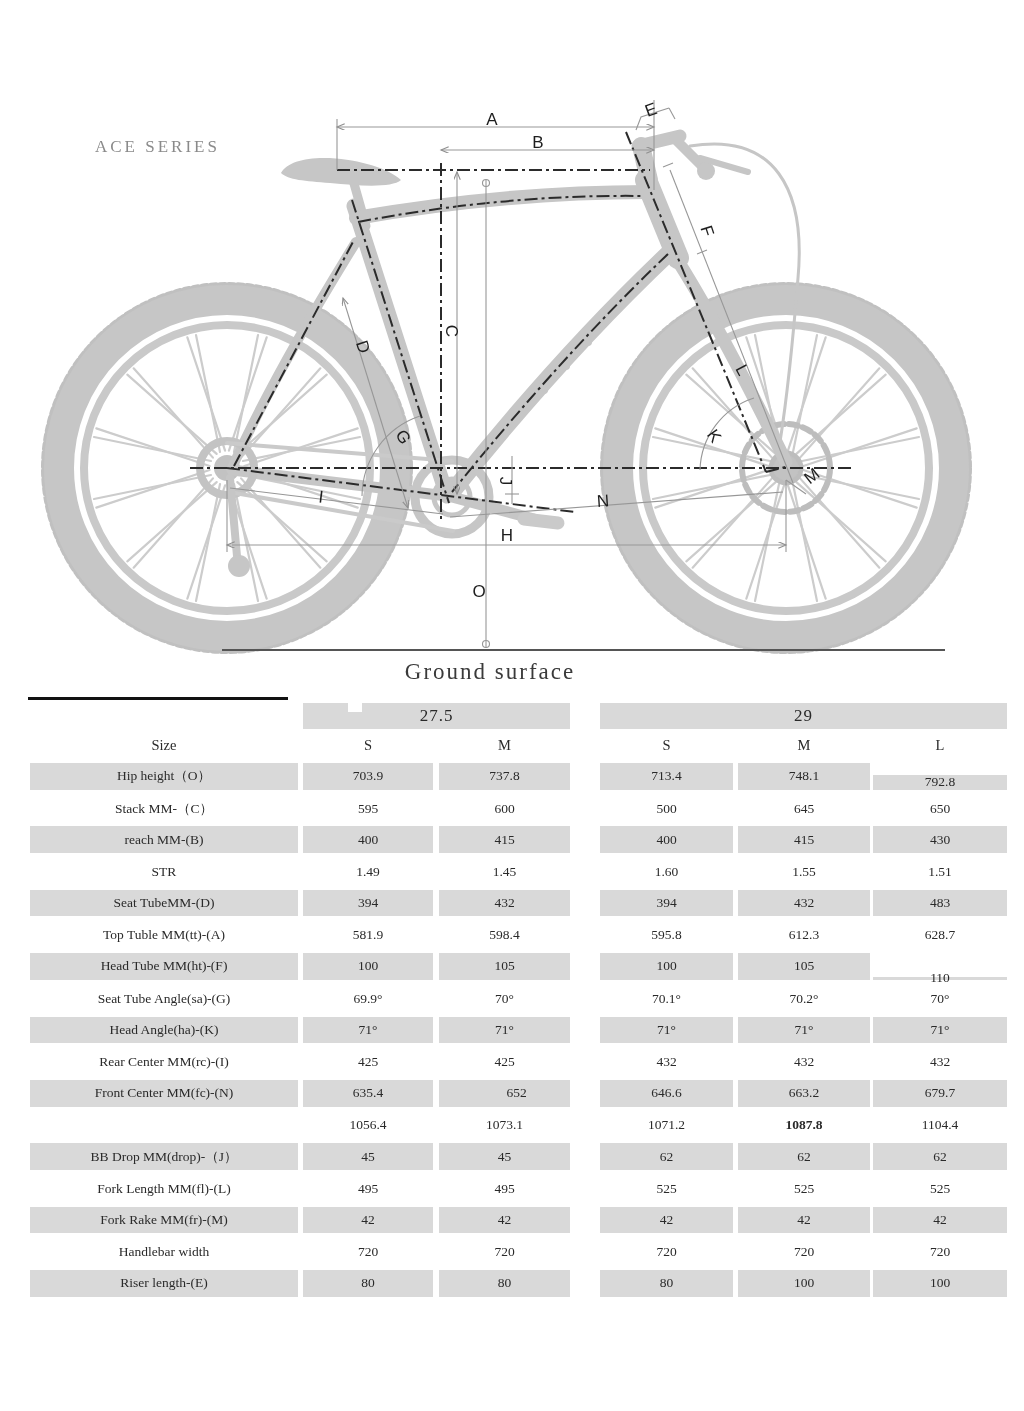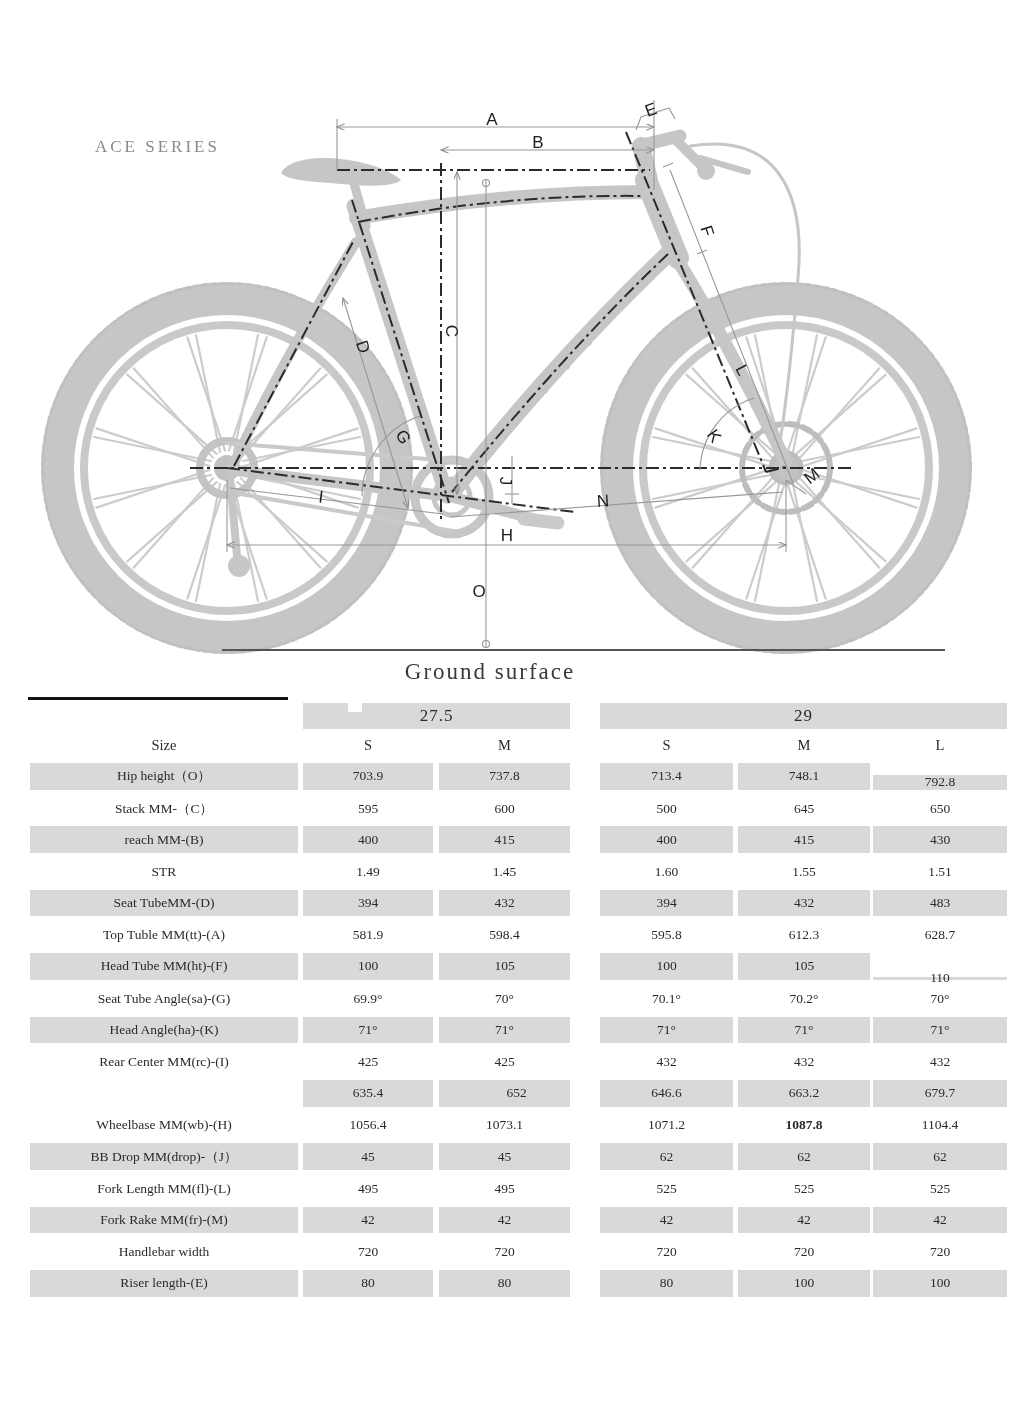--- a/index.html
+++ b/index.html
@@ -269,26 +269,26 @@
       <div class="cell value-cell shade" style="grid-area: 11 / 5;">71°</div>
       <div class="cell value-cell shade" style="grid-area: 11 / 7;">71°</div>
       <div class="cell value-cell shade" style="grid-area: 11 / 9;">71°</div>
       <div class="cell value-cell shade" style="grid-area: 11 / 11;">71°</div>
       <div class="cell label-cell" style="grid-area: 12 / 1;">Rear Center MM(rc)-(I)</div>
       <div class="cell value-cell" style="grid-area: 12 / 3;">425</div>
       <div class="cell value-cell" style="grid-area: 12 / 5;">425</div>
       <div class="cell value-cell" style="grid-area: 12 / 7;">432</div>
       <div class="cell value-cell" style="grid-area: 12 / 9;">432</div>
       <div class="cell value-cell" style="grid-area: 12 / 11;">432</div>
+      <div class="cell label-cell shade" style="grid-area: 13 / 1;">Front Center MM(fc)-(N)</div>
       <div class="cell value-cell shade" style="grid-area: 13 / 3;">635.4</div>
       <div class="cell value-cell shade" style="grid-area: 13 / 5; padding-left: 24px;">652</div>
       <div class="cell value-cell shade" style="grid-area: 13 / 7;">646.6</div>
       <div class="cell value-cell shade" style="grid-area: 13 / 9;">663.2</div>
       <div class="cell value-cell shade" style="grid-area: 13 / 11;">679.7</div>
-      <div class="cell label-cell" style="grid-area: 14 / 1;">Wheelbase MM(wb)-(H)</div>
       <div class="cell value-cell" style="grid-area: 14 / 3;">1056.4</div>
       <div class="cell value-cell" style="grid-area: 14 / 5;">1073.1</div>
       <div class="cell value-cell" style="grid-area: 14 / 7;">1071.2</div>
       <div class="cell value-cell" style="grid-area: 14 / 9; font-weight: bold;">1087.8</div>
       <div class="cell value-cell" style="grid-area: 14 / 11;">1104.4</div>
       <div class="cell label-cell shade" style="grid-area: 15 / 1;">BB Drop MM(drop)-（J）</div>
       <div class="cell value-cell shade" style="grid-area: 15 / 3;">45</div>
       <div class="cell value-cell shade" style="grid-area: 15 / 5;">45</div>
       <div class="cell value-cell shade" style="grid-area: 15 / 7;">62</div>
       <div class="cell value-cell shade" style="grid-area: 15 / 9;">62</div>

